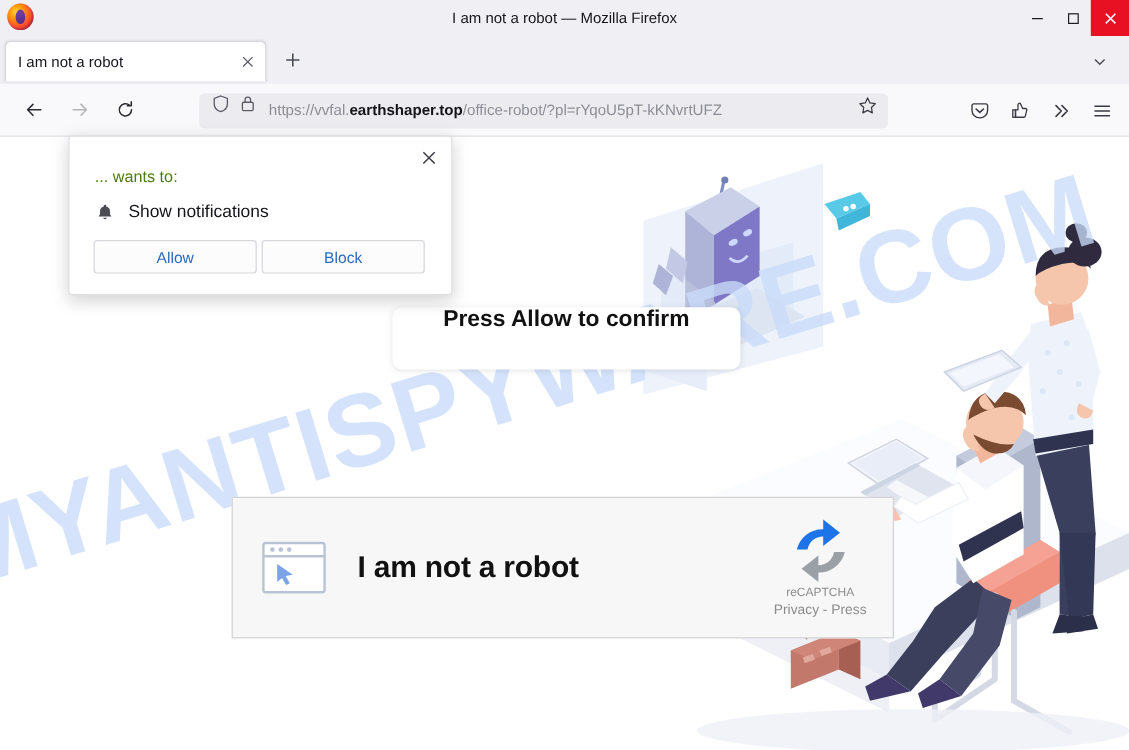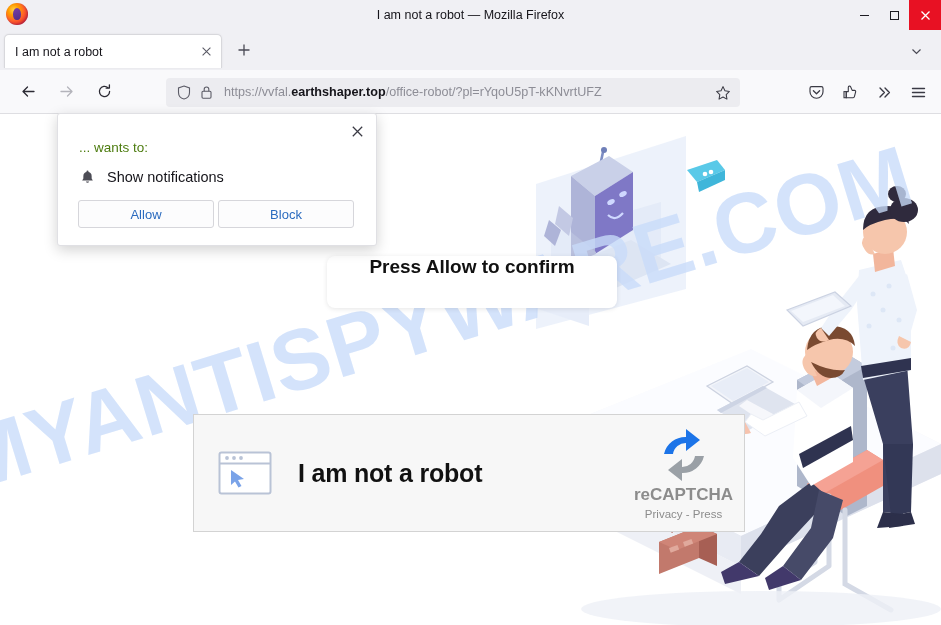--- a/index.html
+++ b/index.html
@@ -100,21 +100,21 @@
   }
   .navbtn.back   { margin-left: 12px; color: #2b2a33; }
   .navbtn.fwd    { color: #b4b4bb; }
   .navbtn.reload { color: #2b2a33; }
 
   .urlbar {
     position: absolute; left: 166px; top: 78px;
     width: 574px; height: 29px;
     background: #ececf0;
     border-radius: 4px;
-    display: flex; align-items: center;
+    display: flex; 
     padding: 0 7px 0 9px;
   }
   .urlbar .ic { width: 17px; height: 17px; display: flex; align-items: center; justify-content: center; color: #5b5b66; flex: 0 0 auto; }
   .urlbar .ic.lock { margin-left: 6px; }
   .url-text {
     flex: 1; margin-left: 9px;
     font-size: 12.6px; color: #8d8d96;
     white-space: nowrap; overflow: hidden;
     line-height: 29px;
   }
@@ -174,21 +174,21 @@
     border: 1px solid #d3d3d3;
     display: flex; align-items: center;
     padding-left: 24px;
   }
   .win-icon { width: 54px; height: 44px; flex: 0 0 auto; }
   .captcha-texts { margin-left: 26px; flex: 1; }
   .captcha-title { font-size: 25px; font-weight: 700; color: #111; letter-spacing: -0.2px; }
   .captcha-sub { font-size: 15px; color: #3f3f3f; margin-top: 7px; }
   .recap { width: 115px; flex: 0 0 auto; text-align: center; padding-right: 6px; overflow: hidden; }
   .recap-logo { width: 56px; height: 56px; margin: 0 auto; }
-  .recap-name { font-size: 17px; color: #8c8c8c; margin-top: 2px; font-weight: bold; }
+  .recap-name { font-size: 10px; color: #8c8c8c; margin-top: 2px; }
   .recap-links { font-size: 11.5px; color: #8c8c8c; margin-top: 3px; white-space: nowrap; }
 
   
   .perm-popup {
     position: absolute; left: 57px; top: 113px;
     width: 320px; height: 133px;
     background: #ffffff;
     border: 1px solid #e0e0e4;
     border-radius: 3px;
     box-shadow: 0 4px 14px rgba(0,0,0,0.18);

